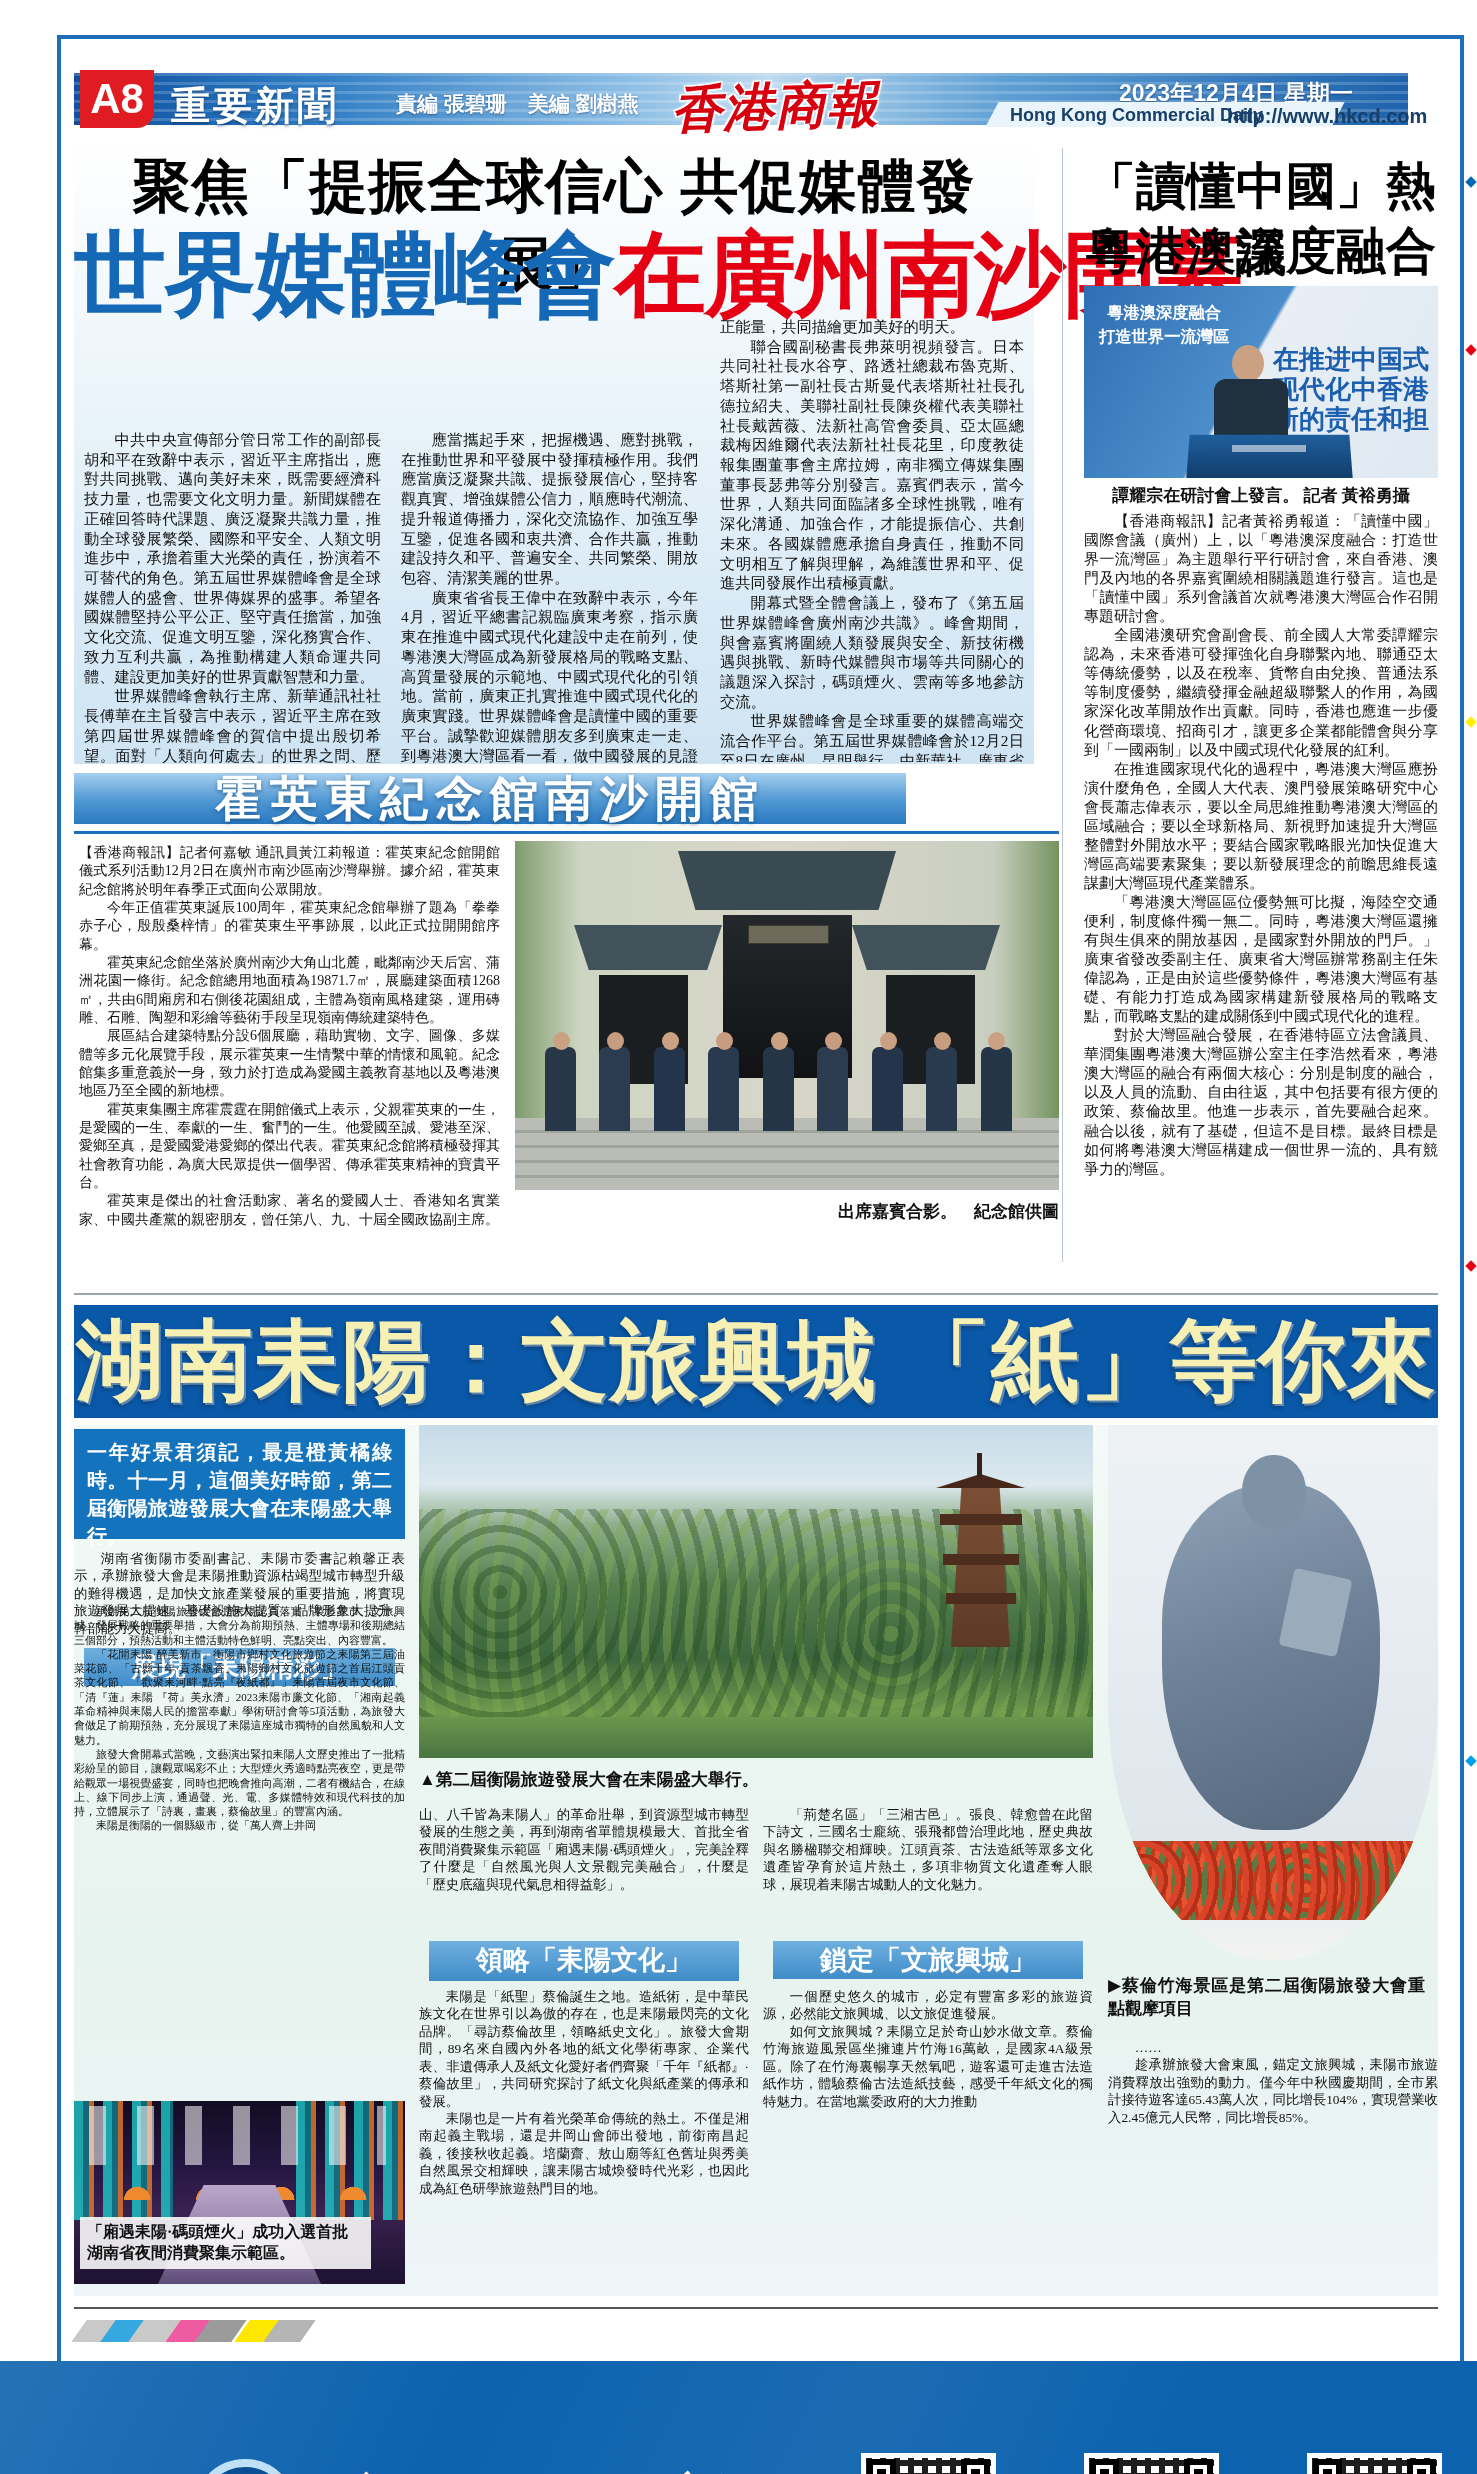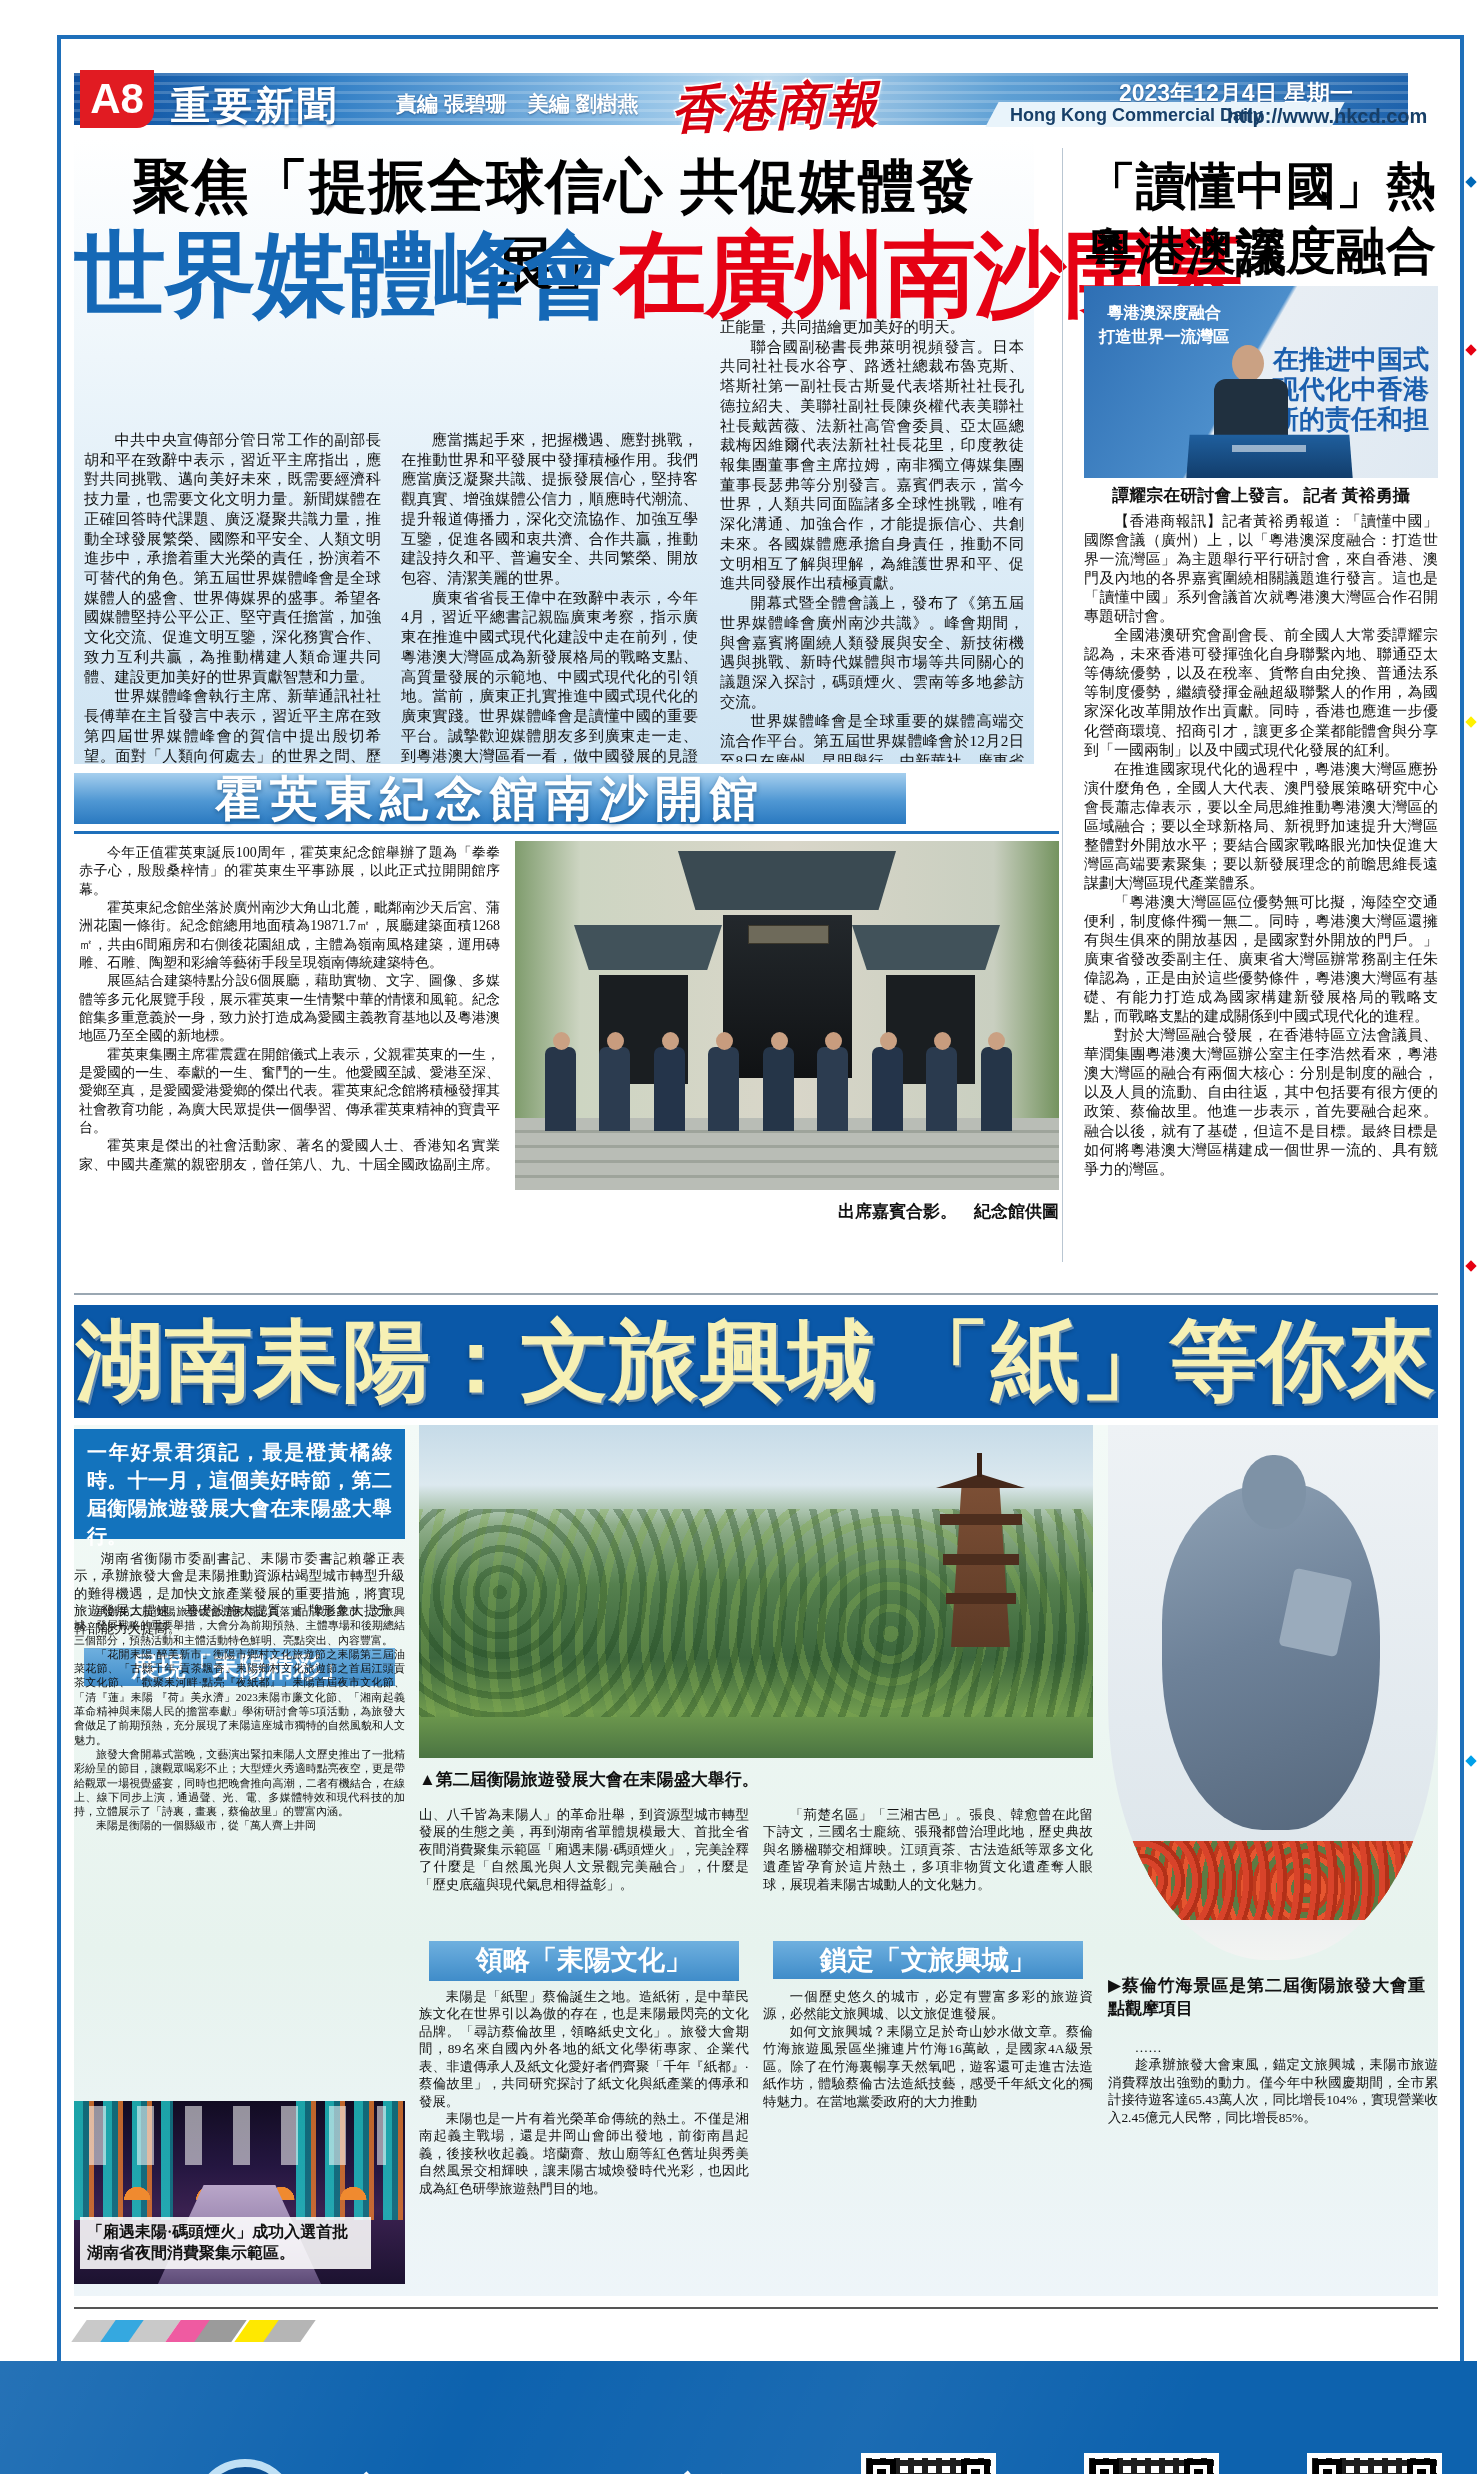--- a/index.html
+++ b/index.html
@@ -116,20 +116,21 @@
   </div>
 
   <div class="abs" style="left:74px;top:773px;width:832px;height:51px;
               background:linear-gradient(180deg,#a6cfee 0%,#4f97d3 55%,#2a79c0 100%);
               display:flex;align-items:center;justify-content:center;">
     <span class="sans" style="color:#fff;font-size:48px;font-weight:900;letter-spacing:7px;text-shadow:0 2px 4px rgba(10,60,110,.55);">霍英東紀念館南沙開館</span>
   </div>
   <div class="abs" style="left:74px;top:831px;width:985px;height:2.5px;background:#1e6fba;"></div>
 
   <div class="abs just bodytxt colbox" style="left:79px;top:844px;width:421px;height:448px;font-size:14px;line-height:1.31;">
+    <p style="text-indent:0;">【香港商報訊】記者何嘉敏 通訊員黃江莉報道：霍英東紀念館開館儀式系列活動12月2日在廣州市南沙區南沙灣舉辦。據介紹，霍英東紀念館將於明年春季正式面向公眾開放。</p>
     <p>今年正值霍英東誕辰100周年，霍英東紀念館舉辦了題為「拳拳赤子心，殷殷桑梓情」的霍英東生平事跡展，以此正式拉開開館序幕。</p>
     <p>霍英東紀念館坐落於廣州南沙大角山北麓，毗鄰南沙天后宮、蒲洲花園一條街。紀念館總用地面積為19871.7㎡，展廳建築面積1268㎡，共由6間廂房和右側後花園組成，主體為嶺南風格建築，運用磚雕、石雕、陶塑和彩繪等藝術手段呈現嶺南傳統建築特色。</p>
     <p>展區結合建築特點分設6個展廳，藉助實物、文字、圖像、多媒體等多元化展覽手段，展示霍英東一生情繫中華的情懷和風範。紀念館集多重意義於一身，致力於打造成為愛國主義教育基地以及粵港澳地區乃至全國的新地標。</p>
     <p>霍英東集團主席霍震霆在開館儀式上表示，父親霍英東的一生，是愛國的一生、奉獻的一生、奮鬥的一生。他愛國至誠、愛港至深、愛鄉至真，是愛國愛港愛鄉的傑出代表。霍英東紀念館將積極發揮其社會教育功能，為廣大民眾提供一個學習、傳承霍英東精神的寶貴平台。</p>
     <p>霍英東是傑出的社會活動家、著名的愛國人士、香港知名實業家、中國共產黨的親密朋友，曾任第八、九、十屆全國政協副主席。</p>
   </div>
 
   <div class="abs" style="left:515px;top:841px;width:544px;height:349px;overflow:hidden;
               background:linear-gradient(90deg,#7f9c6d 0%,#cdd5c2 12%,#d9d6c9 50%,#c9cfc0 88%,#74935f 100%);">
     <div class="abs" style="left:163px;top:10px;width:218px;height:59px;background:#3a4a52;clip-path:polygon(8% 100%,0 0,100% 0,92% 100%);"></div>

